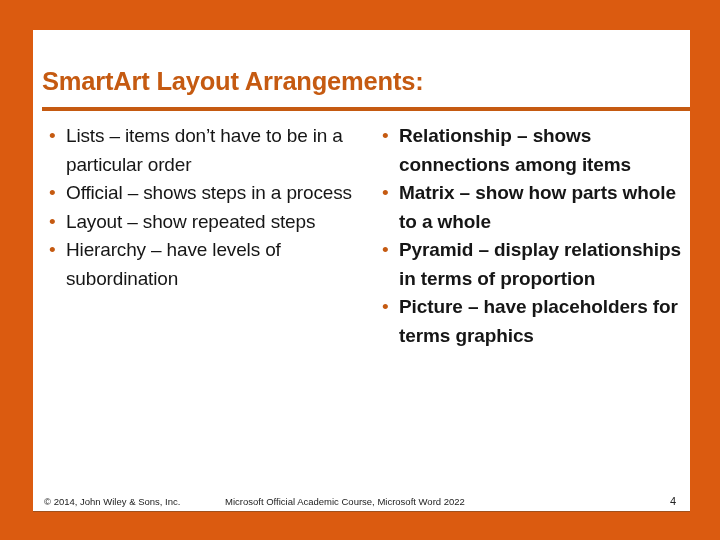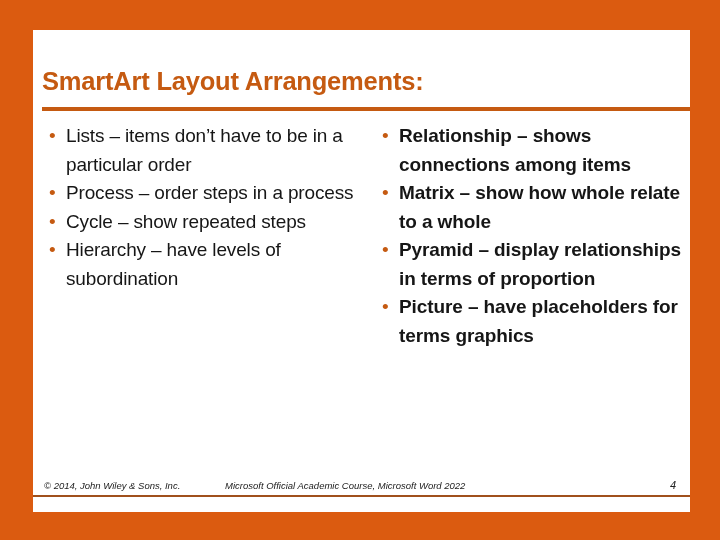--- a/index.html
+++ b/index.html
@@ -102,24 +102,23 @@
     color: #161616;
     line-height: 1.50;
     letter-spacing: -0.15px;
   }
 
   .col-right .bullet-text { letter-spacing: -0.1px; font-weight: bold; }
 
   #footer {
     position: absolute;
     left: 0;
-    top: 448px;
+    top: 464px;
     width: 657px;
     height: 18px;
-    font-style: italic;
   }
 
   #footer-rule {
     position: absolute;
     left: 0px;
     top: 17px;
     width: 657px;
     height: 2px;
     background: #A0501C;
   }
@@ -153,45 +152,45 @@
 
       <div class="bullet-column col-left">
 
         <div class="bullet-item">
           <span class="bullet-dot">•</span>
           <span class="bullet-text">Lists – items don’t have to be in a particular order</span>
         </div>
 
         <div class="bullet-item">
           <span class="bullet-dot">•</span>
-          <span class="bullet-text">Process – order steps in a process</span>
-        </div>
-
-        <div class="bullet-item">
-          <span class="bullet-dot">•</span>
-          <span class="bullet-text">Cycle – show repeated steps</span>
+          <span class="bullet-text">Official – shows steps in a process</span>
+        </div>
+
+        <div class="bullet-item">
+          <span class="bullet-dot">•</span>
+          <span class="bullet-text">Layout – show repeated steps</span>
         </div>
 
         <div class="bullet-item">
           <span class="bullet-dot">•</span>
           <span class="bullet-text">Hierarchy – have levels of subordination</span>
         </div>
 
       </div>
 
       <div class="bullet-column col-right">
 
         <div class="bullet-item">
           <span class="bullet-dot">•</span>
           <span class="bullet-text">Relationship – shows connections among items</span>
         </div>
 
         <div class="bullet-item">
           <span class="bullet-dot">•</span>
-          <span class="bullet-text">Matrix – show how whole relate to a whole</span>
+          <span class="bullet-text">Matrix – show how parts whole to a whole</span>
         </div>
 
         <div class="bullet-item">
           <span class="bullet-dot">•</span>
           <span class="bullet-text">Pyramid – display relationships in terms of proportion</span>
         </div>
 
         <div class="bullet-item">
           <span class="bullet-dot">•</span>
           <span class="bullet-text">Picture – have placeholders for terms graphics</span>

